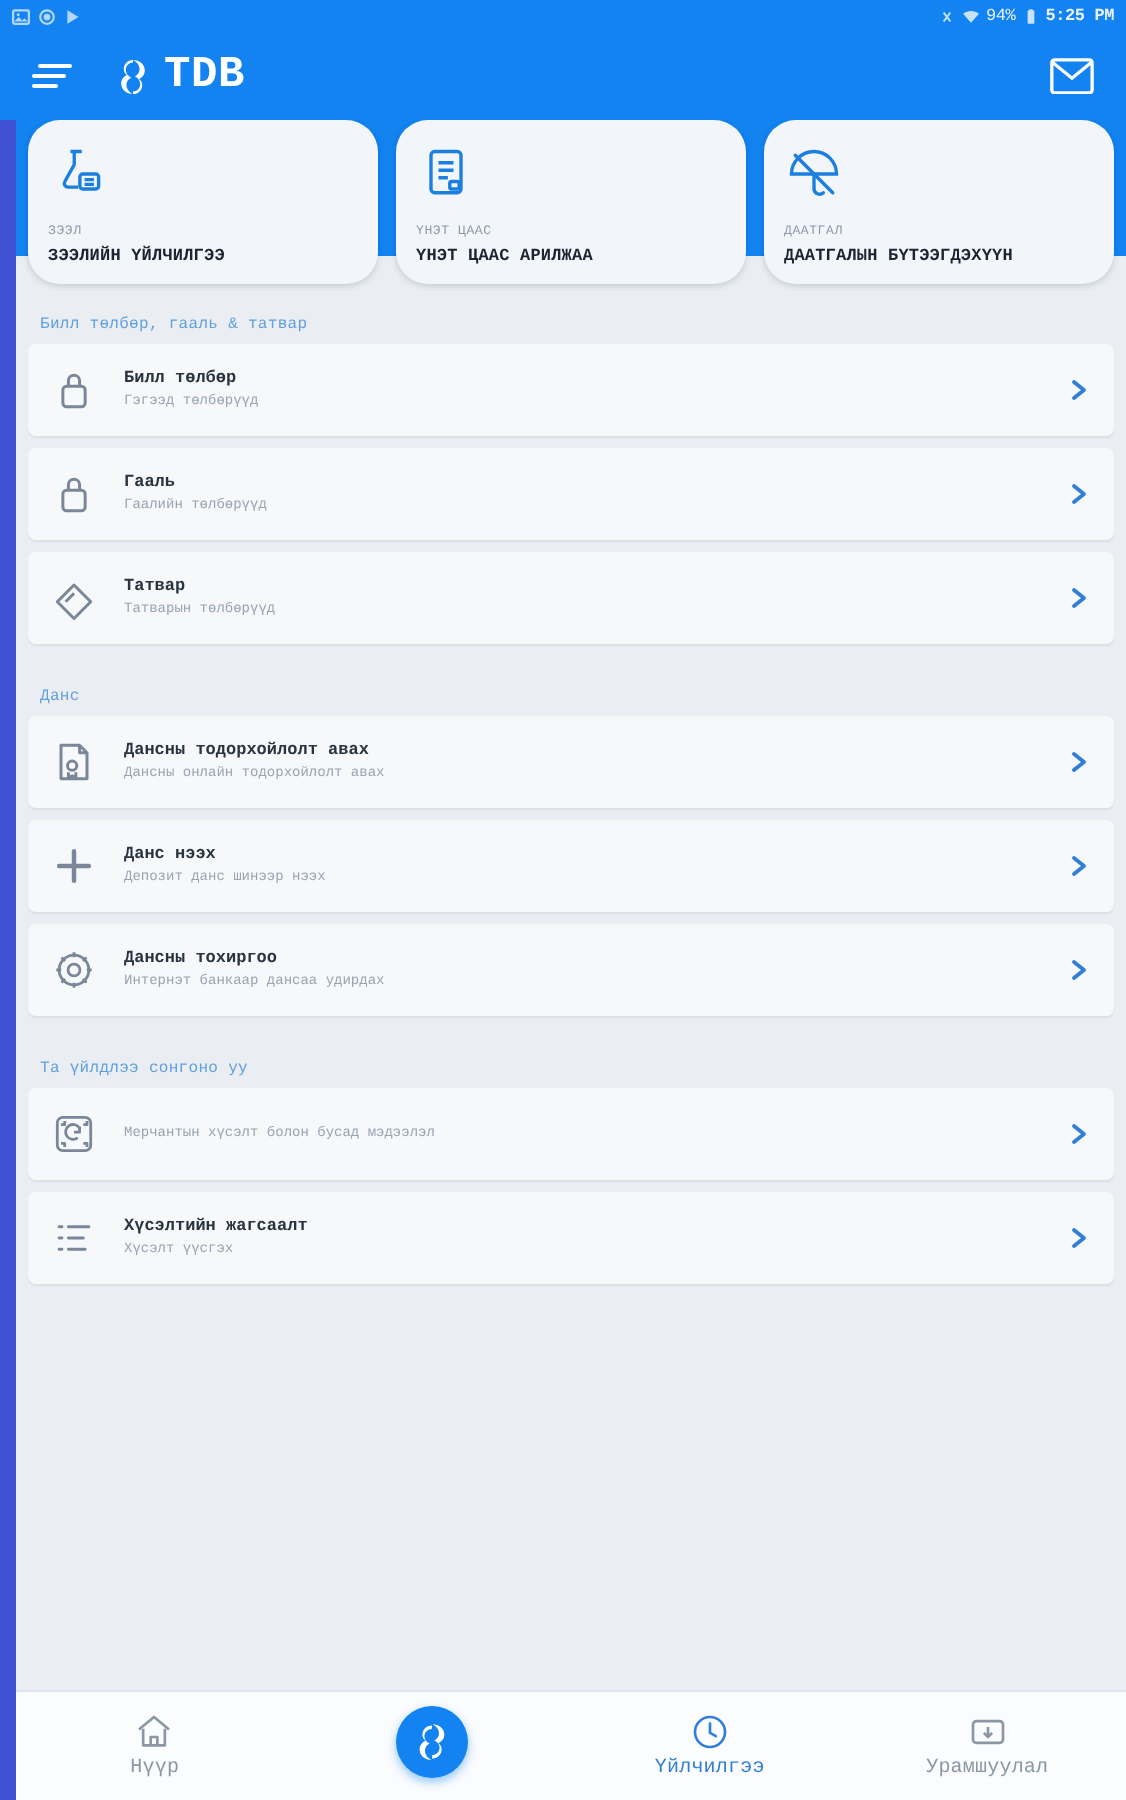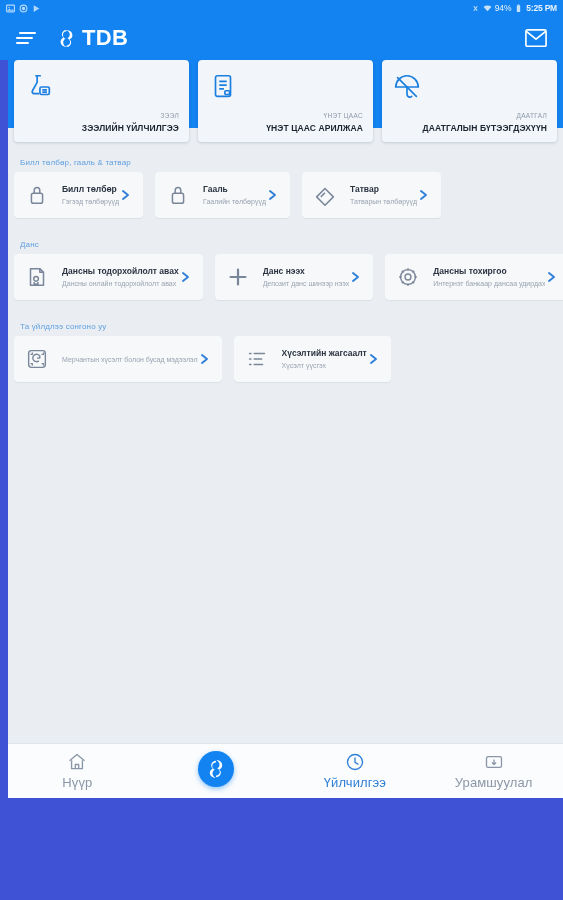--- a/index.html
+++ b/index.html
@@ -3,21 +3,21 @@
 <meta charset="utf-8">
 <style>
   * { margin:0; padding:0; box-sizing:border-box; }
   html,body{ width:563px; height:900px; }
   body{
     font-family:"Liberation Sans", sans-serif;
     background:#3f51d4;
     overflow:hidden;
     position:relative;
   }
-  .phone{ position:absolute; inset:0; width:563px; height:798px; overflow:hidden; }
+  .phone{ position:absolute; inset:0; width:563px; height:900px; overflow:hidden;font-family:Liberation Mono, monospace; }
 
   
   .statusbar{
     height:16px; background:#1283f0; display:flex; align-items:center;
     padding:0 6px; color:#cfe6ff; font-size:9px; position:relative; z-index:30;
   }
   .sb-left{ display:flex; align-items:center; gap:4px; }
   .sb-right{ margin-left:auto; display:flex; align-items:center; gap:3px; font-size:8.5px; color:#e8f3ff; }
   .sb-ico{ width:9px; height:9px; display:inline-block; opacity:.85; }
   .sb-ico svg{ display:block; width:9px; height:9px; }
@@ -64,42 +64,42 @@
   .content-bg{
     position:absolute; top:68px; left:0; width:555px; height:717px; background:#eaeef2; z-index:0;
   }
 
   
   .cards{
     position:relative; z-index:6; display:flex; gap:9px;
     padding:0 6px; margin-top:0;
   }
   .card{
-    flex:1 1 0; height:82px; background:#f2f5f9; border-radius:4px;
+    flex:1 1 0; height:82px; background:#f2f5f9; border-radius:16px;
     box-shadow:0 1px 3px rgba(20,40,80,.18);
     padding:12px 10px 9px 10px; display:flex; flex-direction:column;
-    cursor:pointer; position:relative; overflow:hidden;text-align:right;
+    cursor:pointer; position:relative; overflow:hidden;
   }
   .card-ico{ width:30px; height:30px; color:#1b7fe0; }
   .card-ico svg{ display:block; width:30px; height:30px; }
   .card-sub{
     margin-top:auto; font-size:6.5px; color:#8d99a8; letter-spacing:.3px;
     text-transform:uppercase; line-height:1;
   }
   .card-title{
     font-size:8.5px; color:#1b2430; font-weight:bold; letter-spacing:.1px;
     margin-top:4px; line-height:1.1; white-space:nowrap;
   }
 
   
   .section{ position:relative; z-index:6; margin-top:10px; }
   .section-head{
     font-size:8px; color:#5f9fe0; padding:6px 12px 5px 12px; letter-spacing:.15px;
   }
-  .list{ display:flex; }
+  .list{ display:flex; flex-direction:column; }
   .row{
     height:46px; background:#f6f8fa; margin:0 6px 6px 6px; border-radius:4px;
     display:flex; align-items:center; padding:0 12px 0 10px;
     box-shadow:0 1px 1px rgba(20,40,80,.07); cursor:pointer;
   }
   .row-ico{ width:26px; height:26px; flex:0 0 26px; color:#7a8699; margin-right:12px; }
   .row-ico svg{ display:block; width:26px; height:26px; }
   .row-texts{ flex:1 1 auto; min-width:0; }
   .row-title{ font-size:8.5px; color:#2a3340; font-weight:bold; line-height:1.25; white-space:nowrap; overflow:hidden; text-overflow:ellipsis;}
   .row-sub{ font-size:7px; color:#9aa4b2; line-height:1.3; margin-top:2px; white-space:nowrap; overflow:hidden; text-overflow:ellipsis;}
@@ -111,21 +111,21 @@
     position:absolute; left:8px; bottom:0; width:555px; height:55px;
     background:#fafcfe; border-top:1px solid #dfe5ec; z-index:22;
     display:flex; align-items:center;
   }
   .nav-item{
     flex:1 1 0; display:flex; flex-direction:column; align-items:center;
     justify-content:center; gap:3px; cursor:pointer; height:100%;
   }
   .nav-ico{ width:20px; height:20px; color:#8b97a6; }
   .nav-ico svg{ display:block; width:20px; height:20px; }
-  .nav-label{ font-size:13px; color:#8b97a6; letter-spacing:.1px; }
+  .nav-label{ font-size:10px; color:#8b97a6; letter-spacing:.1px; }
   .nav-item.active .nav-ico, .nav-item.active .nav-label{ color:#2f7fd8; }
   .nav-center{
     flex:1 1 0; display:flex; align-items:center; justify-content:center; height:100%;
   }
   .fab{
     width:36px; height:36px; border-radius:50%; background:#1283f0;
     display:flex; align-items:center; justify-content:center;
     box-shadow:0 2px 5px rgba(18,131,240,.45); cursor:pointer;
     margin-bottom:4px;
   }

